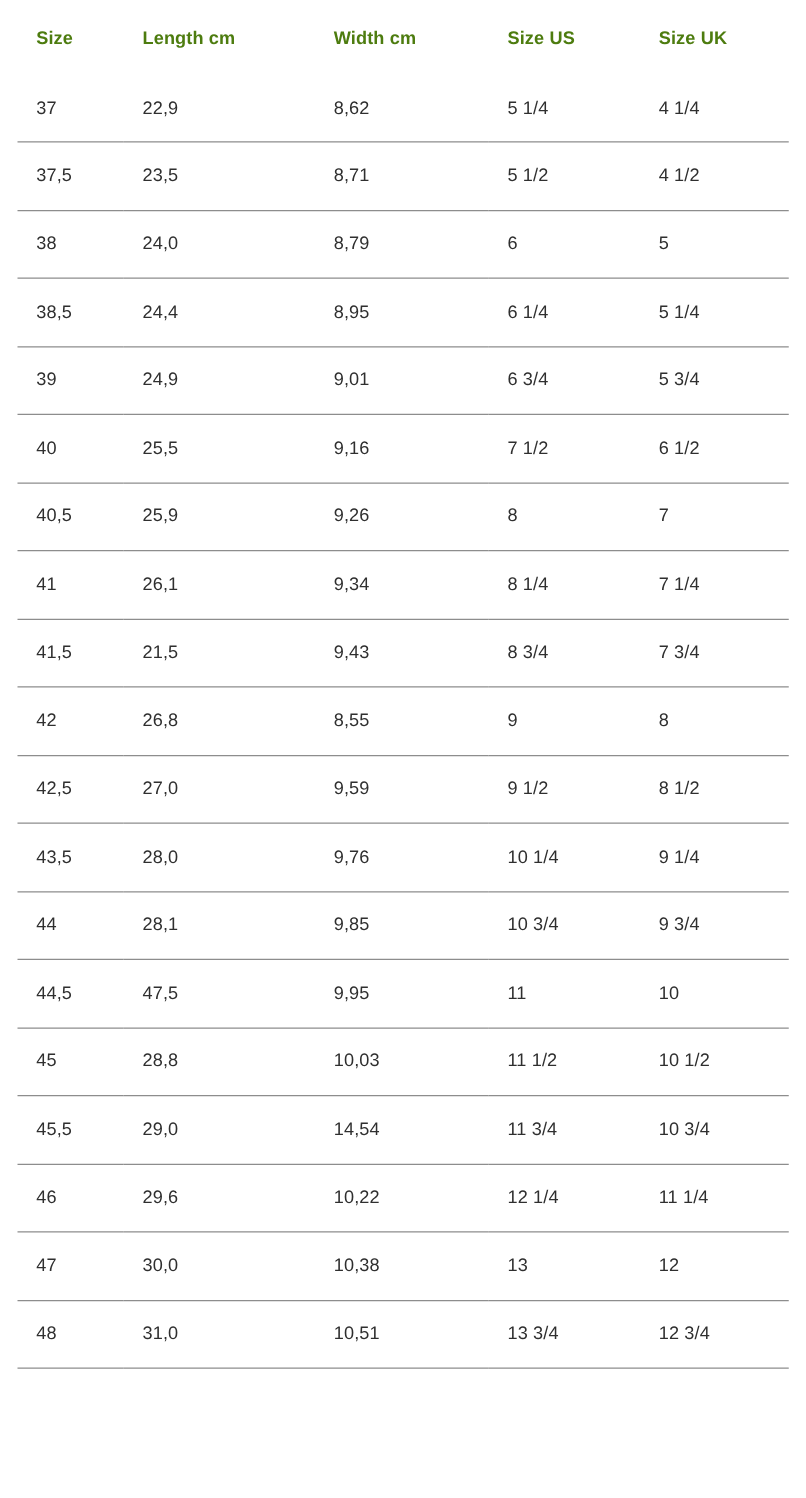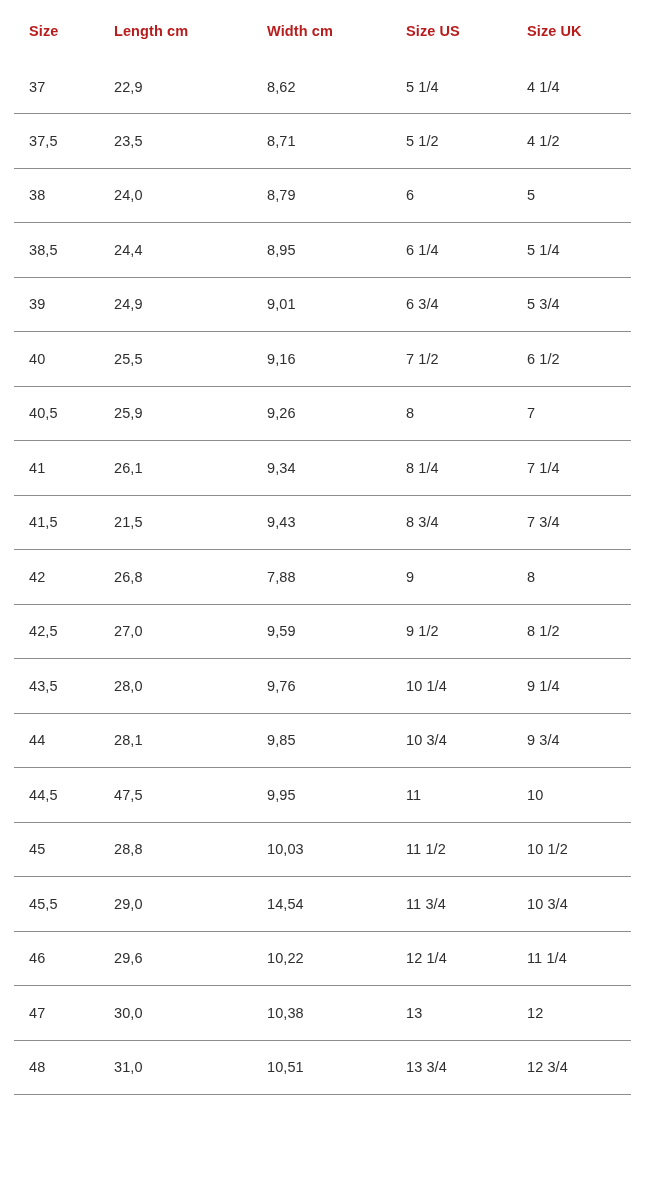--- a/index.html
+++ b/index.html
@@ -31,21 +31,21 @@
   table.size-table col.c-size    { width: 85px; }
   table.size-table col.c-length  { width: 153px; }
   table.size-table col.c-width   { width: 139px; }
   table.size-table col.c-us      { width: 121px; }
   table.size-table col.c-uk      { width: 119px; }
 
   thead th {
     text-align: left;
     font-size: 14.5px;
     font-weight: bold;
-    color: #b91c1c;
+    color: #4d7c0f;
     letter-spacing: 0.1px;
     padding: 0 0 0 15px;
     height: 61px;
     vertical-align: middle;
     border: 0;
     white-space: nowrap;
   }
 
   tbody td {
     text-align: left;
@@ -145,21 +145,21 @@
         <tr>
           <td>41,5</td>
           <td>21,5</td>
           <td>9,43</td>
           <td>8 3/4</td>
           <td>7 3/4</td>
         </tr>
         <tr>
           <td>42</td>
           <td>26,8</td>
-          <td>7,88</td>
+          <td>8,55</td>
           <td>9</td>
           <td>8</td>
         </tr>
         <tr>
           <td>42,5</td>
           <td>27,0</td>
           <td>9,59</td>
           <td>9 1/2</td>
           <td>8 1/2</td>
         </tr>

